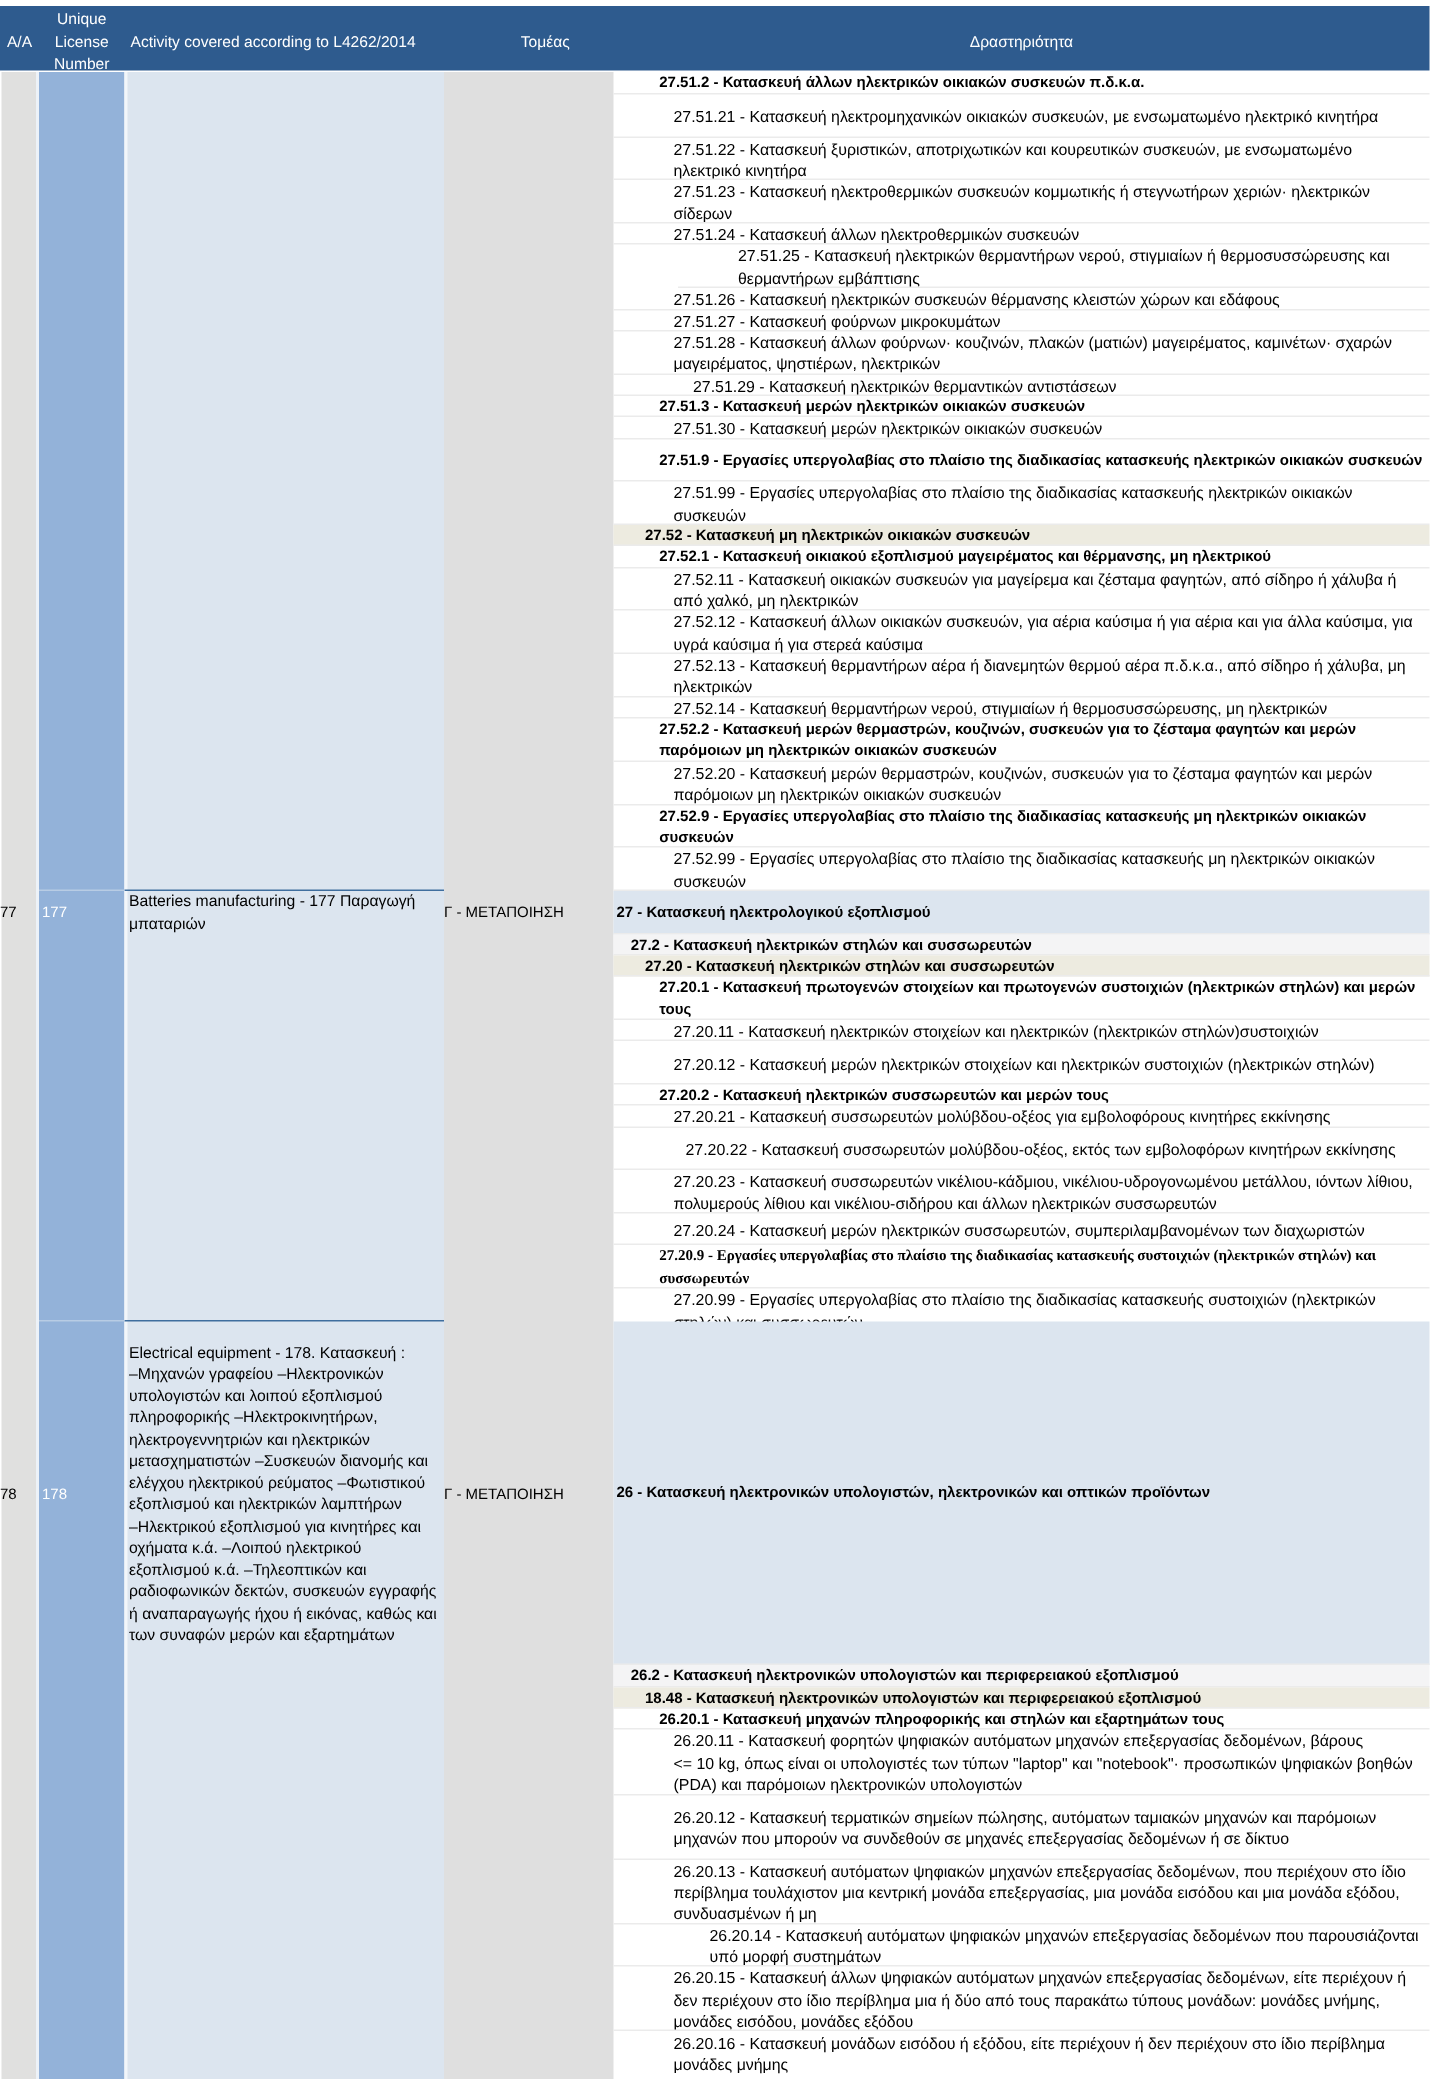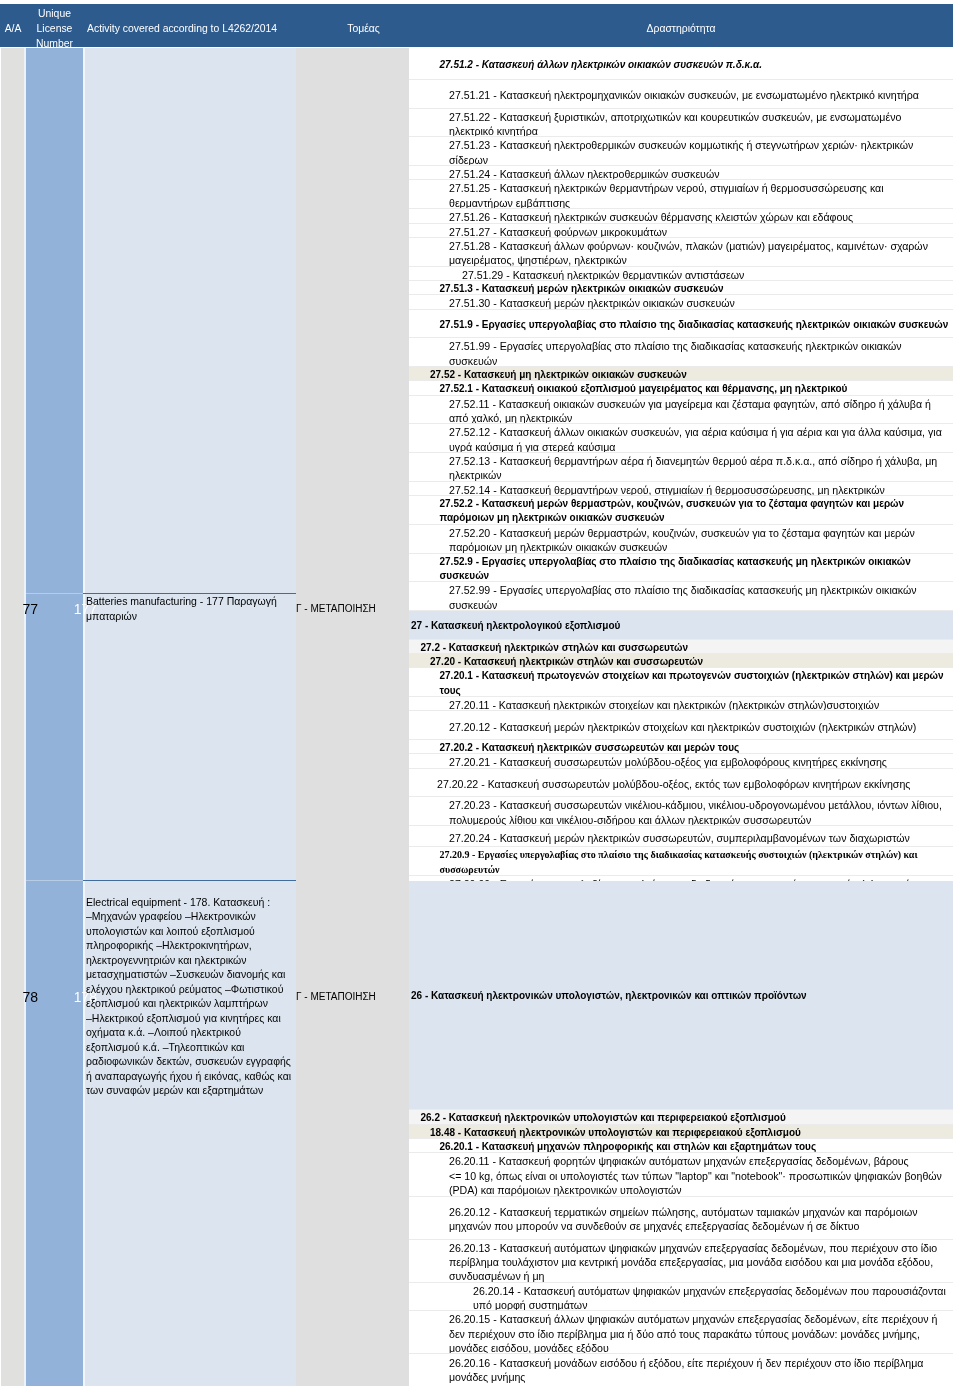--- a/index.html
+++ b/index.html
@@ -15,21 +15,21 @@
            text-align:center;box-sizing:border-box;}
   .hdr .hc > span{display:block;width:100%;position:relative;top:4px;}
 
   
   .col{position:absolute;box-sizing:border-box;}
   .col-aa{background:#E0E0DF;}
   .col-lic{background:#93B2D9;border-left:2.5px solid #EDF2F8;}
   .col-act{background:#DCE5EF;border-left:2px solid #F2F6FA;}
   .col-sec{background:#DFDFDF;}
 
-  .cellnum{position:absolute;font-size:14px;line-height:12px;text-align:right;padding-left:12px;}
+  .cellnum{position:absolute;font-size:10px;line-height:12px;text-align:left;}
   .cellnum.aa{color:#000;}
   .cellnum.lic{color:#FFFFFF;}
   .cellsec{position:absolute;font-size:10px;line-height:12px;text-align:left;color:#000;}
   .cellact{position:absolute;font-size:10.5px;line-height:14.5px;color:#000;display:flex;align-items:center;}
   .cellact > span{display:block;width:100%;position:relative;top:0.8px;}
 
   .rowline{position:absolute;height:1px;background:#3F6E9E;}
   .rowline2{position:absolute;height:1px;background:#B8CCE4;}
 
   
@@ -72,36 +72,36 @@
       <div class="col col-sec" style="left: 296px; width: 113px; top: 48px; height: 1338px;"></div>
       <div class="cellnum aa" style="left: 0px; width: 26px; top: 603.423px;">77</div>
       <div class="cellnum lic" style="left: 28px; width: 57px; top: 603.423px;">177</div>
       <div class="cellsec" style="left: 296px; width: 113px; top: 603.423px;">Γ - ΜΕΤΑΠΟΙΗΣΗ</div>
       <div class="cellact" style="left: 86px; width: 208px; top: 593.566px; height: 28.714px;">
         <span>Batteries manufacturing - 177 Παραγωγή μπαταριών</span>
       </div>
       <div class="rowline" style="left: 83px; width: 213px; top: 592.566px;"></div>
       <div class="rowline2" style="left: 26px; width: 57px; top: 592.566px;"></div>
       <div class="det" style="top: 48px;">
-        <div class="dr b" style="height: 32px; font-style: italic;">
+        <div class="dr b" style="height: 15px;">
           <div class="dt" style="padding-left: 30.5px;">27.51.2 - Κατασκευή άλλων ηλεκτρικών οικιακών συσκευών π.δ.κ.α.</div>
         </div>
         <div class="dr" style="height: 28.714px; align-items: center;">
           <div class="dt" style="padding-left: 40px;">27.51.21 - Κατασκευή ηλεκτρομηχανικών οικιακών συσκευών, με ενσωματωμένο ηλεκτρικό κινητήρα</div>
         </div>
         <div class="dr" style="height: 28.714px;">
           <div class="dt" style="padding-left: 40px;">27.51.22 - Κατασκευή ξυριστικών, αποτριχωτικών και κουρευτικών συσκευών, με ενσωματωμένο ηλεκτρικό κινητήρα</div>
         </div>
         <div class="dr" style="height: 28.714px;">
           <div class="dt" style="padding-left: 40px;">27.51.23 - Κατασκευή ηλεκτροθερμικών συσκευών κομμωτικής ή στεγνωτήρων χεριών· ηλεκτρικών σίδερων</div>
         </div>
         <div class="dr" style="height: 14.357px;">
           <div class="dt" style="padding-left: 40px;">27.51.24 - Κατασκευή άλλων ηλεκτροθερμικών συσκευών</div>
         </div>
-        <div class="dr" style="height: 28.714px;">
+        <div class="dr" style="height: 28.714px; margin-left: 43px;">
           <div class="dt" style="padding-left: 40px;">27.51.25 - Κατασκευή ηλεκτρικών θερμαντήρων νερού, στιγμιαίων ή θερμοσυσσώρευσης και θερμαντήρων εμβάπτισης</div>
         </div>
         <div class="dr" style="height: 14.357px;">
           <div class="dt" style="padding-left: 40px;">27.51.26 - Κατασκευή ηλεκτρικών συσκευών θέρμανσης κλειστών χώρων και εδάφους</div>
         </div>
         <div class="dr" style="height: 14.357px;">
           <div class="dt" style="padding-left: 40px;">27.51.27 - Κατασκευή φούρνων μικροκυμάτων</div>
         </div>
         <div class="dr" style="height: 28.714px;">
           <div class="dt" style="padding-left: 40px;">27.51.28 - Κατασκευή άλλων φούρνων· κουζινών, πλακών (ματιών) μαγειρέματος, καμινέτων· σχαρών μαγειρέματος, ψηστιέρων, ηλεκτρικών</div>
@@ -169,21 +169,21 @@
         <div class="dr" style="height: 28.714px;">
           <div class="dt" style="padding-left: 40px;">27.20.12 - Κατασκευή μερών ηλεκτρικών στοιχείων και ηλεκτρικών συστοιχιών (ηλεκτρικών στηλών)</div>
         </div>
         <div class="dr b" style="height: 14.357px;">
           <div class="dt" style="padding-left: 30.5px;">27.20.2 - Κατασκευή ηλεκτρικών συσσωρευτών και μερών τους</div>
         </div>
         <div class="dr" style="height: 14.357px;">
           <div class="dt" style="padding-left: 40px;">27.20.21 - Κατασκευή συσσωρευτών μολύβδου-οξέος για εμβολοφόρους κινητήρες εκκίνησης</div>
         </div>
         <div class="dr" style="height: 28.714px;">
-          <div class="dt" style="padding-left: 28px;">27.20.22 - Κατασκευή συσσωρευτών μολύβδου-οξέος, εκτός των εμβολοφόρων κινητήρων εκκίνησης</div>
+          <div class="dt" style="padding-left: 48px;">27.20.22 - Κατασκευή συσσωρευτών μολύβδου-οξέος, εκτός των εμβολοφόρων κινητήρων εκκίνησης</div>
         </div>
         <div class="dr" style="height: 28.714px;">
           <div class="dt" style="padding-left: 40px;">27.20.23 - Κατασκευή συσσωρευτών νικέλιου-κάδμιου, νικέλιου-υδρογονωμένου μετάλλου, ιόντων λίθιου, πολυμερούς λίθιου και νικέλιου-σιδήρου και άλλων ηλεκτρικών συσσωρευτών</div>
         </div>
         <div class="dr" style="height: 21px;">
           <div class="dt" style="padding-left: 40px;">27.20.24 - Κατασκευή μερών ηλεκτρικών συσσωρευτών, συμπεριλαμβανομένων των διαχωριστών</div>
         </div>
         <div class="dr b" style="height: 28.714px; font-family: Liberation Serif, serif;">
           <div class="dt" style="padding-left: 30.5px;">27.20.9 - Εργασίες υπεργολαβίας στο πλαίσιο της διαδικασίας κατασκευής συστοιχιών (ηλεκτρικών στηλών) και συσσωρευτών</div>
         </div>

